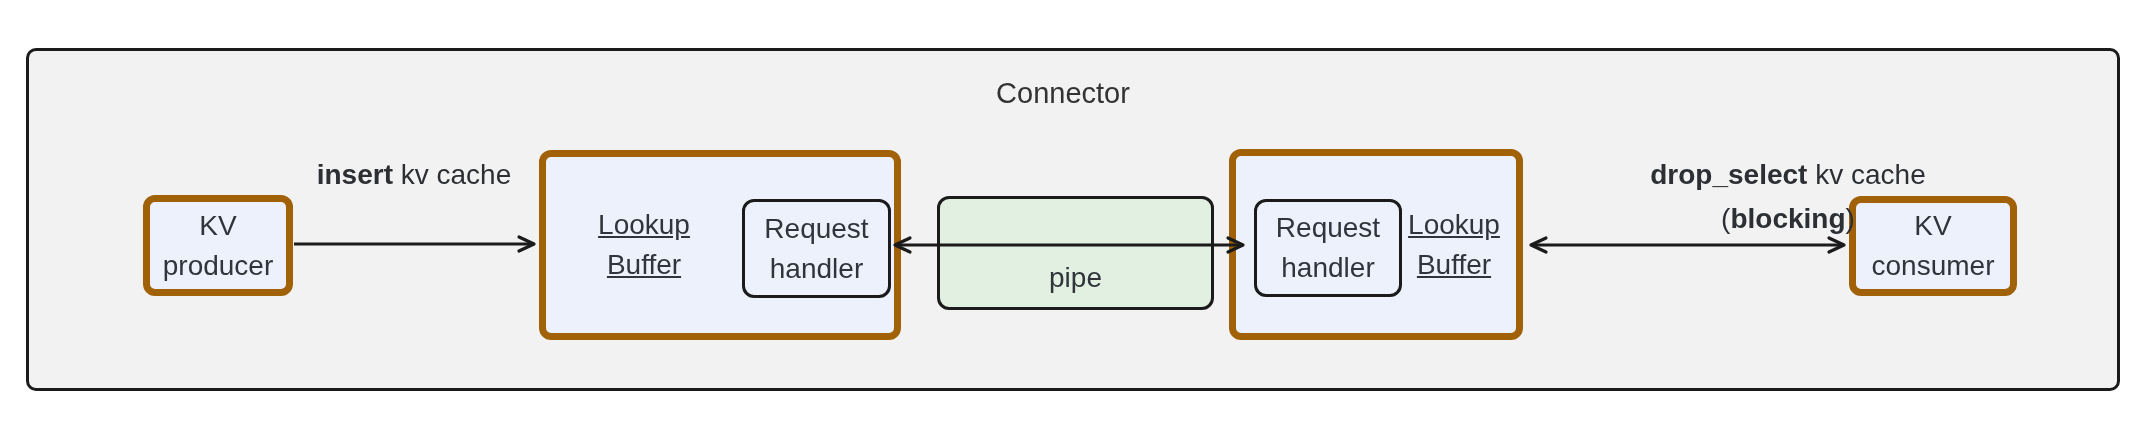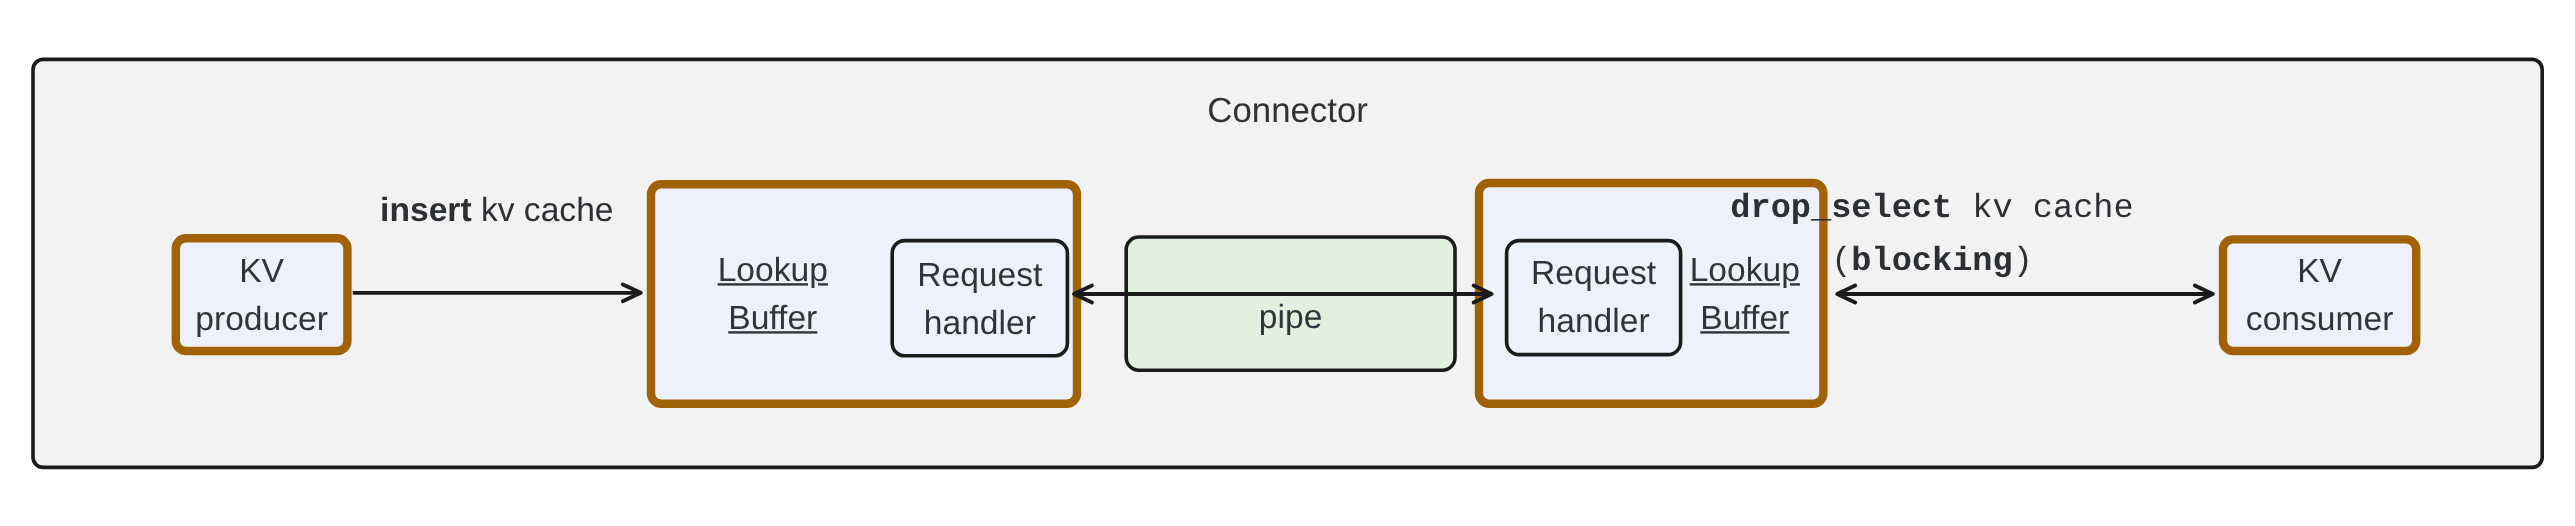--- a/index.html
+++ b/index.html
@@ -29,21 +29,20 @@
   }
   .container-title {
     position: absolute;
     left: 26px;
     top: 77px;
     width: 2074px;
     text-align: center;
     font-size: 29px;
     line-height: 32px;
     color: #333333;
-    padding-left: 10px;
   }
   .node {
     position: absolute;
     box-sizing: border-box;
     background: #edf1fb;
     border: 7px solid #a16207;
     border-radius: 12px;
     display: flex;
     flex-direction: column;
     align-items: center;
@@ -96,34 +95,34 @@
     height: 114px;
     box-sizing: border-box;
     background: #e1f0e1;
     border: 3px solid #1b1b1b;
     border-radius: 12px;
     display: flex;
     align-items: flex-end;
     justify-content: center;
     font-size: 28px;
     color: #31353b;
-    padding-bottom: 27px;
+    padding-bottom: 13px;
   }
 
   .edge-label {
     position: absolute;
     text-align: center;
     font-size: 28px;
     line-height: 44px;
     color: #2c2f33;
     white-space: nowrap;
   }
   .edge-label .b { font-weight: 700; }
   .edge-label-insert { left: 234px;  top: 153px; width: 360px; }
-  .edge-label-drop   { left: 1410px; top: 153px; width: 400px; font-family: Liberation Mono, monospace; }
+  .edge-label-drop   { left: 1588px; top: 153px; width: 400px; }
 
   .arrows-layer {
     position: absolute;
     left: 0; top: 0;
     width: 2146px;
     height: 438px;
     z-index: 5;
     pointer-events: none;
   }
 </style>

